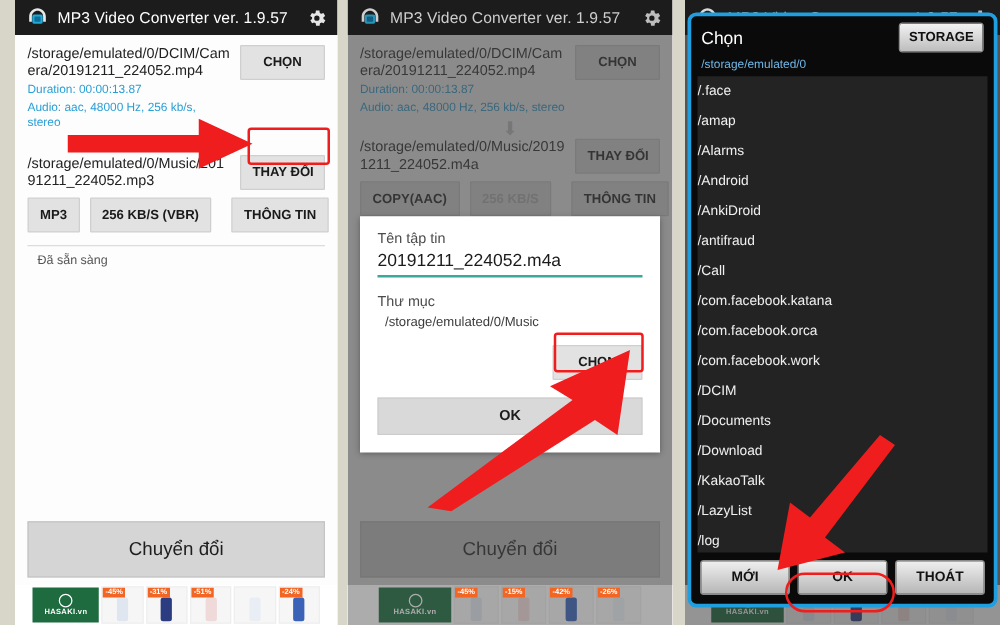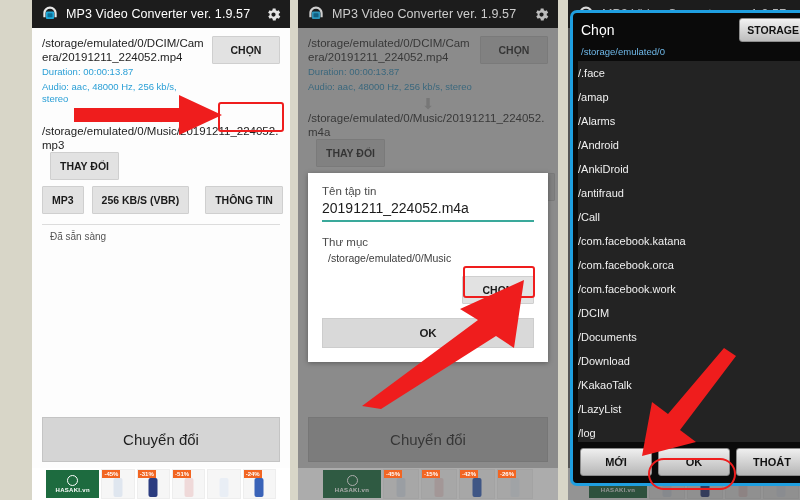--- a/index.html
+++ b/index.html
@@ -15,21 +15,20 @@
     background: #d8d6c8;
   }
 
   
   .panel {
     position: absolute;
     top: 0;
     height: 500px;
     background: #ffffff;
     overflow: hidden;
-    margin-left: 20px;
   }
   .panel-inner {
     position: absolute;
     inset: 0;
     display: flex;
     flex-direction: column;
   }
 
   
   .titlebar {
@@ -106,21 +105,20 @@
     color: #c9c9c9;
     font-size: 15px;
     line-height: 10px;
     margin: 6px 0 2px 0;
   }
 
   .row-out {
     display: flex;
     align-items: flex-start;
     padding: 0 10px;
-    flex-direction: column;
   }
   .row-btns {
     display: flex;
     gap: 8px;
     padding: 6px 10px 0 10px;
     align-items: flex-end;
   }
   .row-btns .spacer { flex: 1 1 auto; }
 
   .hr {

